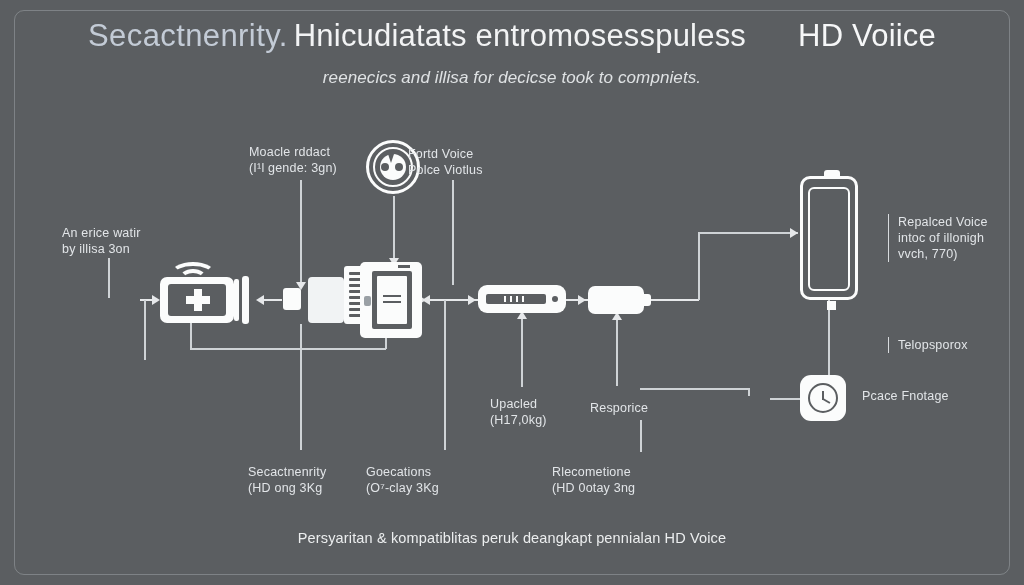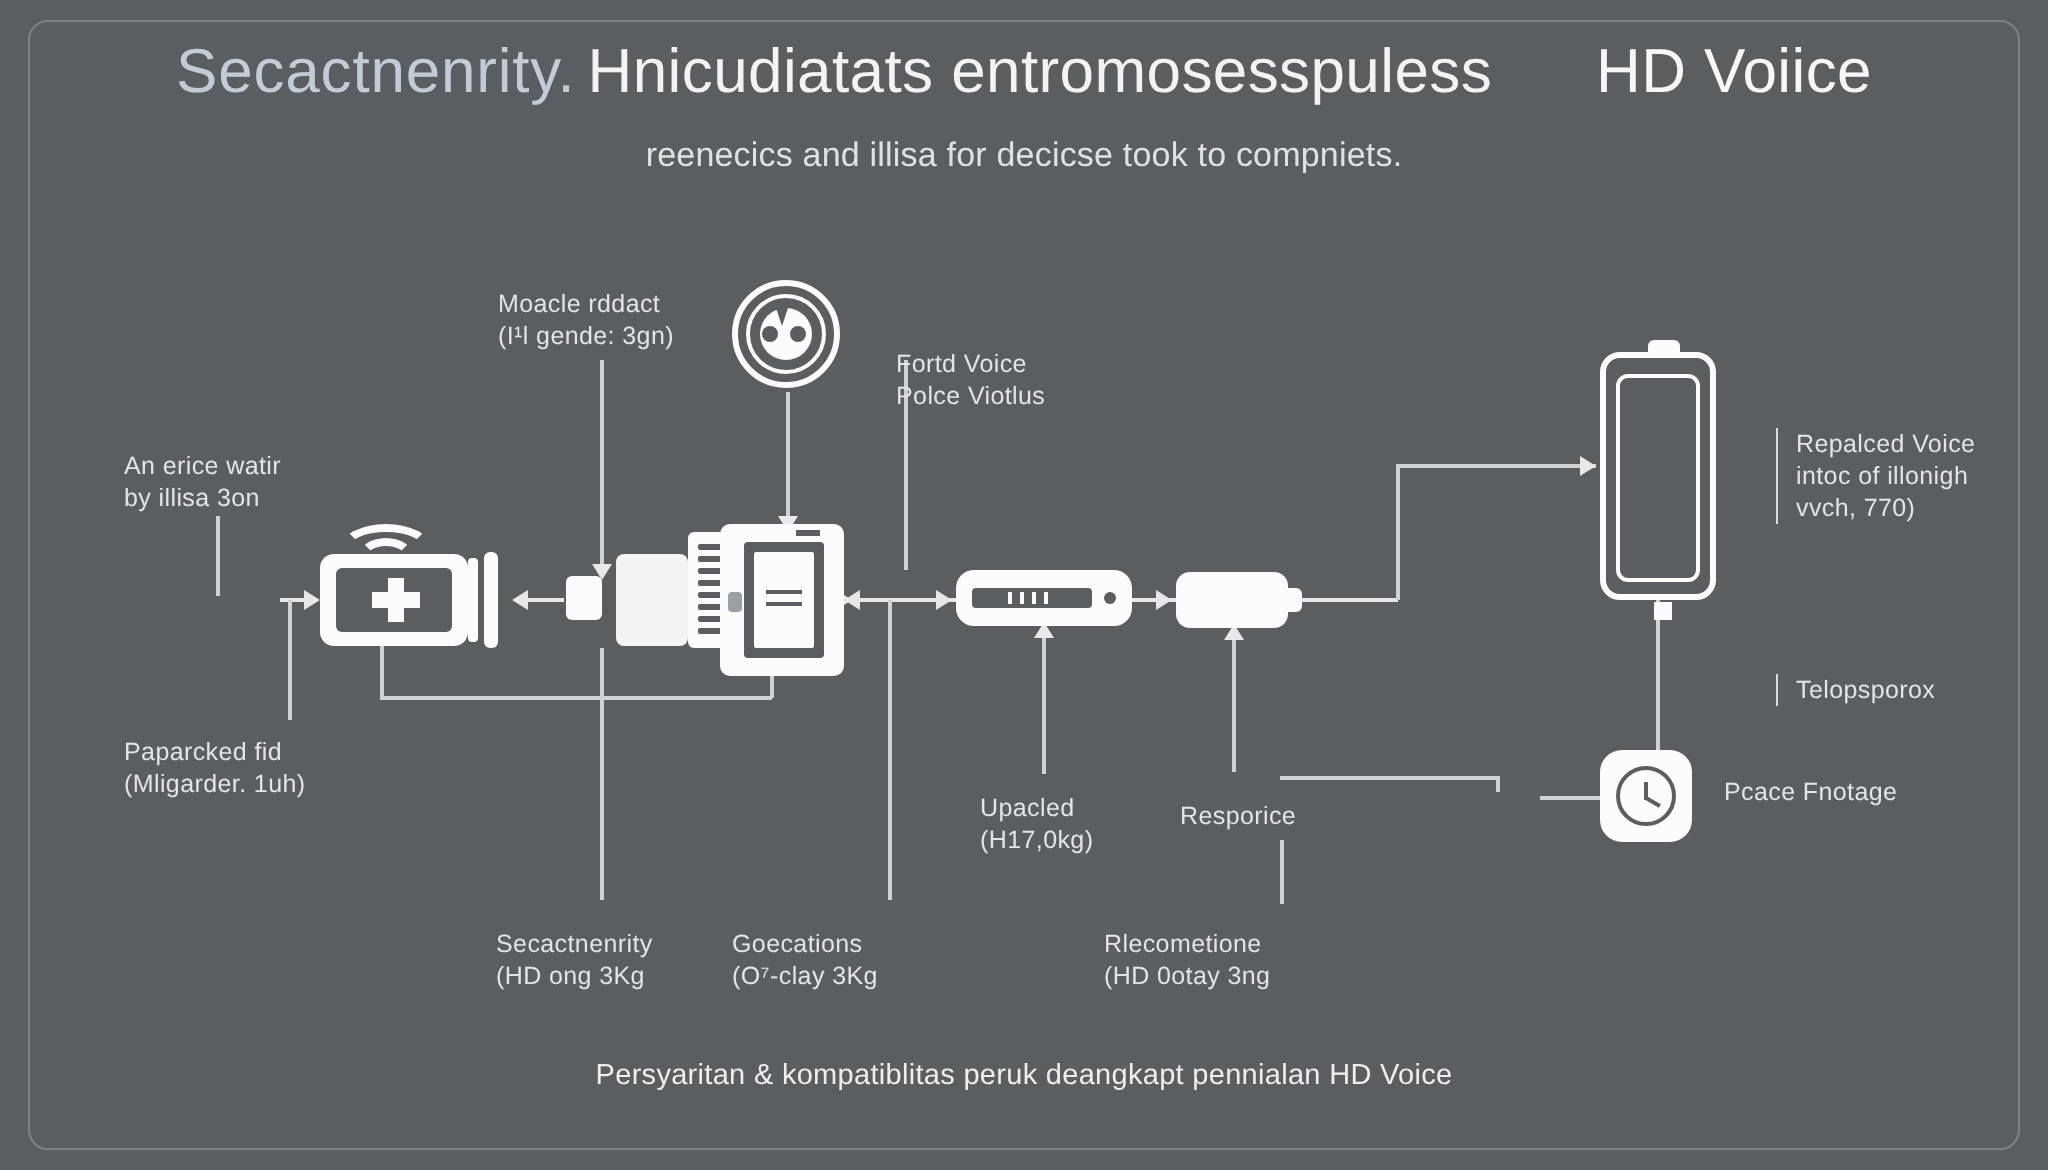--- a/index.html
+++ b/index.html
@@ -38,20 +38,21 @@
   .t-c{
     font-size:31px;letter-spacing:.2px;
     color:#f6f7f8;font-weight:400;
     margin-left:52px;
   }
   .subtitle{
     position:absolute;left:0;top:68px;width:1024px;
     text-align:center;
     font-size:17px;color:#dfe2e4;letter-spacing:.1px;
     white-space:nowrap;
+    font-style:italic;
   }
 
   
   .ln{position:absolute;background:#e6e8ea;}
   .lnh{height:1.6px;}
   .lnv{width:1.6px;}
   .ln-thin{background:#cfd3d6;}
 
   .arrow{position:absolute;width:0;height:0;}
   .ar-r{border-top:5px solid transparent;border-bottom:5px solid transparent;border-left:8px solid #e6e8ea;}
@@ -292,31 +293,27 @@
     <div class="ring"></div>
       <div class="hh"></div>
       <div class="mm"></div>
   </div>
 
   <div class="lbl" style="left:62px;top:225px;">
     <span class="l2">An erice watir</span>
     <span class="l2">by illisa 3on</span>
   </div>
 
-  <div class="lbl" style="left:62px;top:368px;">
-    <span class="l2">Paparcked fid</span>
-    <span class="l2">(Mligarder. 1uh)</span>
-  </div>
 
   <div class="lbl" style="left:249px;top:144px;">
     <span class="l2">Moacle rddact</span>
     <span class="l2">(I¹l gende: 3gn)</span>
   </div>
 
-  <div class="lbl" style="left:448px;top:146px;margin-top:28px;">
+  <div class="lbl" style="left:408px;top:146px;">
     <span class="l2">Fortd Voice</span>
     <span class="l2">Polce Viotlus</span>
   </div>
 
   <div class="lbl rule" style="left:888px;top:214px;">
     <span class="l2">Repalced Voice</span>
     <span class="l2">intoc of illonigh</span>
     <span class="l2">vvch, 770)</span>
   </div>
 

